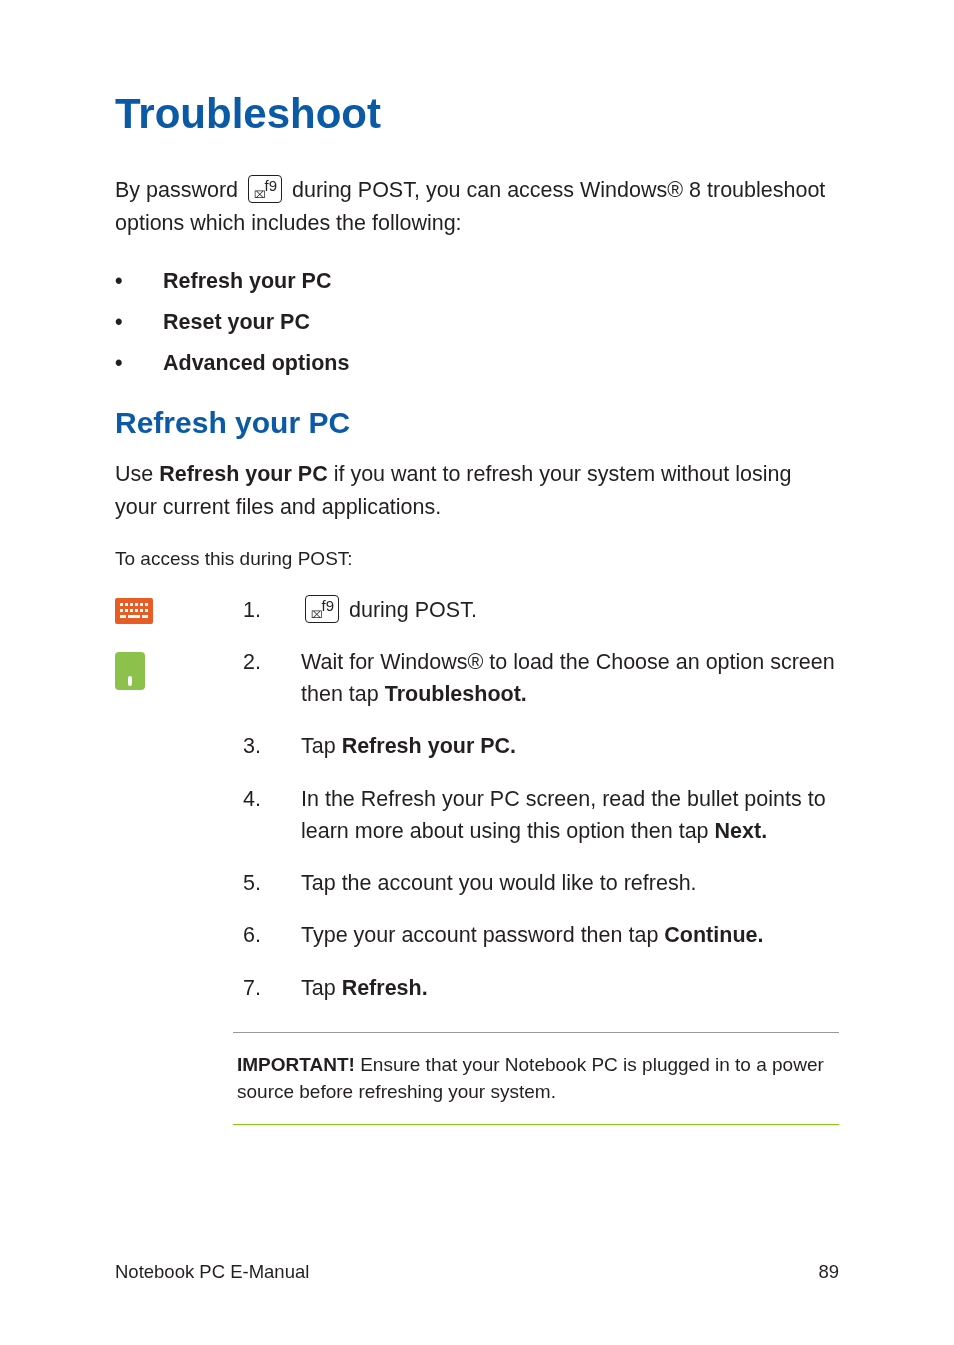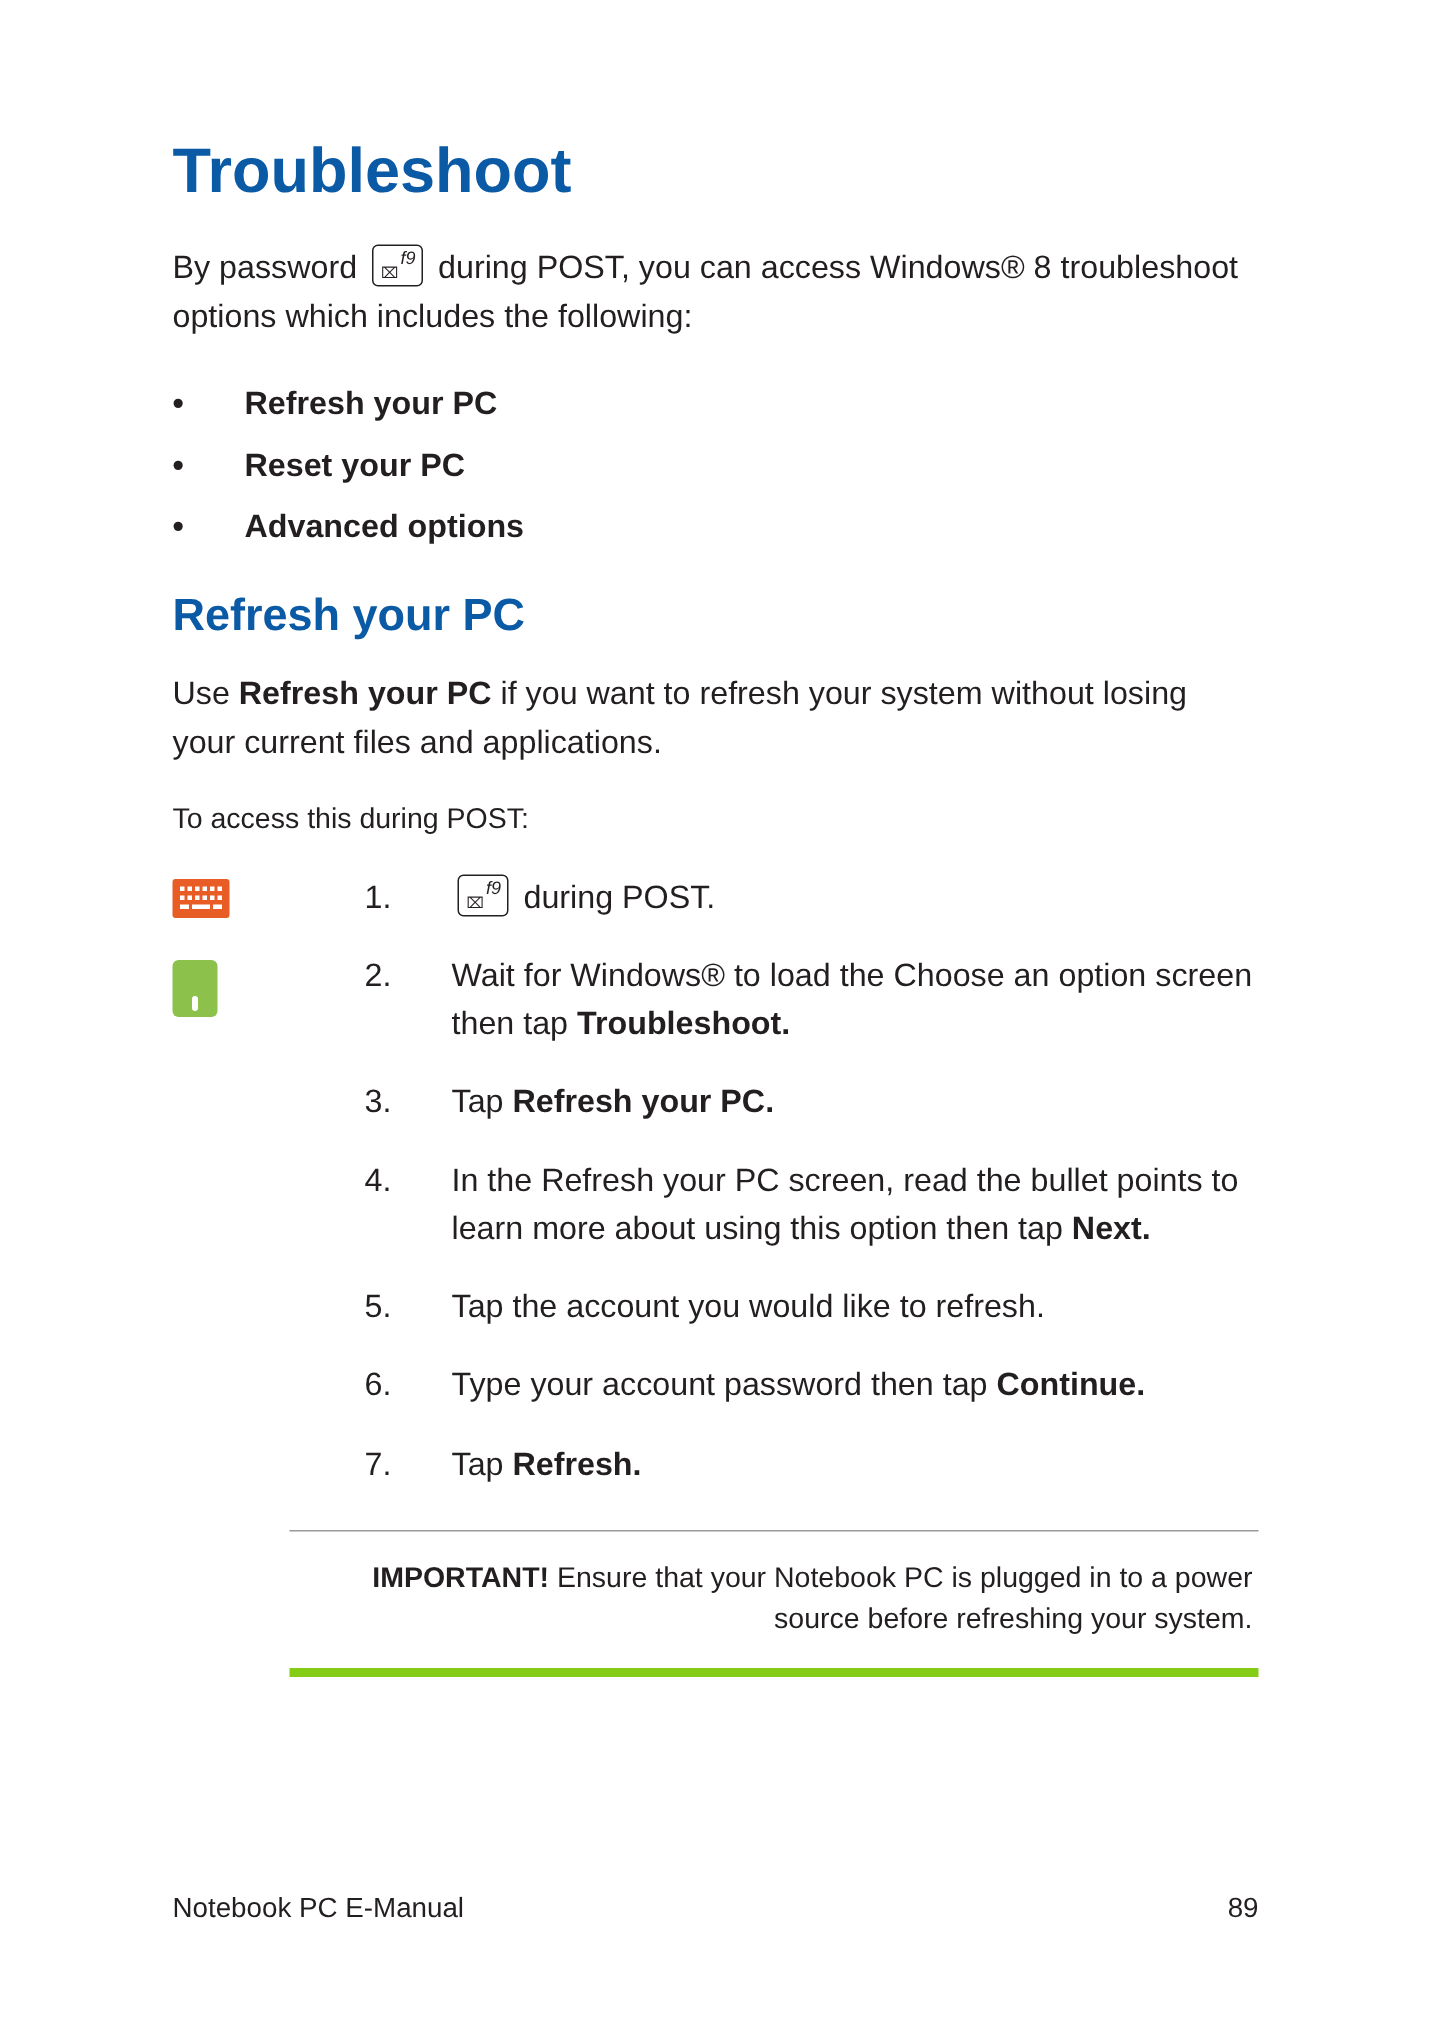--- a/index.html
+++ b/index.html
@@ -13,21 +13,21 @@
       background: #ffffff;
       font-family: "Segoe UI", "Helvetica Neue", Arial, sans-serif;
       color: #231f20;
       position: relative;
       padding: 90px 115px 0 115px;
     }
     h1 {
       color: #0b5aa5;
       font-size: 42px;
       font-weight: 700;
-      margin-bottom: 24px;
+      margin-bottom: 36px;
     }
     .intro {
       font-size: 21.5px;
       line-height: 1.55;
       margin-bottom: 28px;
     }
     .kicon {
       display: inline-flex;
       align-items: center;
       justify-content: center;
@@ -44,22 +44,21 @@
       position: absolute;
       left: 5px;
       bottom: 2px;
       font-size: 10px;
       line-height: 1;
     }
     .kicon .sup {
       position: absolute;
       right: 4px;
       top: 2px;
-      font-size: 12px;
-      font-style: italic;
+      font-size: 15px;
       line-height: 1;
       padding-left: 39px;
     }
     .bullets {
       list-style: none;
       padding-left: 0;
       margin-bottom: 30px;
     }
     .bullets li {
       display: flex;
@@ -154,28 +153,27 @@
       line-height: 1.5;
       margin-bottom: 20px;
     }
     ol.steps li .num {
       flex: 0 0 58px;
     }
     ol.steps li .txt {
       flex: 1;
     }
     .note-box {
-      margin-left: 78px;
+      margin-left: 118px;
       border-top: 1px solid #999;
-      border-bottom: 6px solid #84cc16;
+      border-bottom: 1px solid #84cc16;
       padding: 18px 4px;
       font-size: 19px;
       line-height: 1.45;
       margin-top: 8px;
-      text-align: right;
     }
     .footer {
       position: absolute;
       bottom: 62px;
       left: 115px;
       right: 115px;
       display: flex;
       justify-content: space-between;
       font-size: 18.5px;
       color: #231f20;

